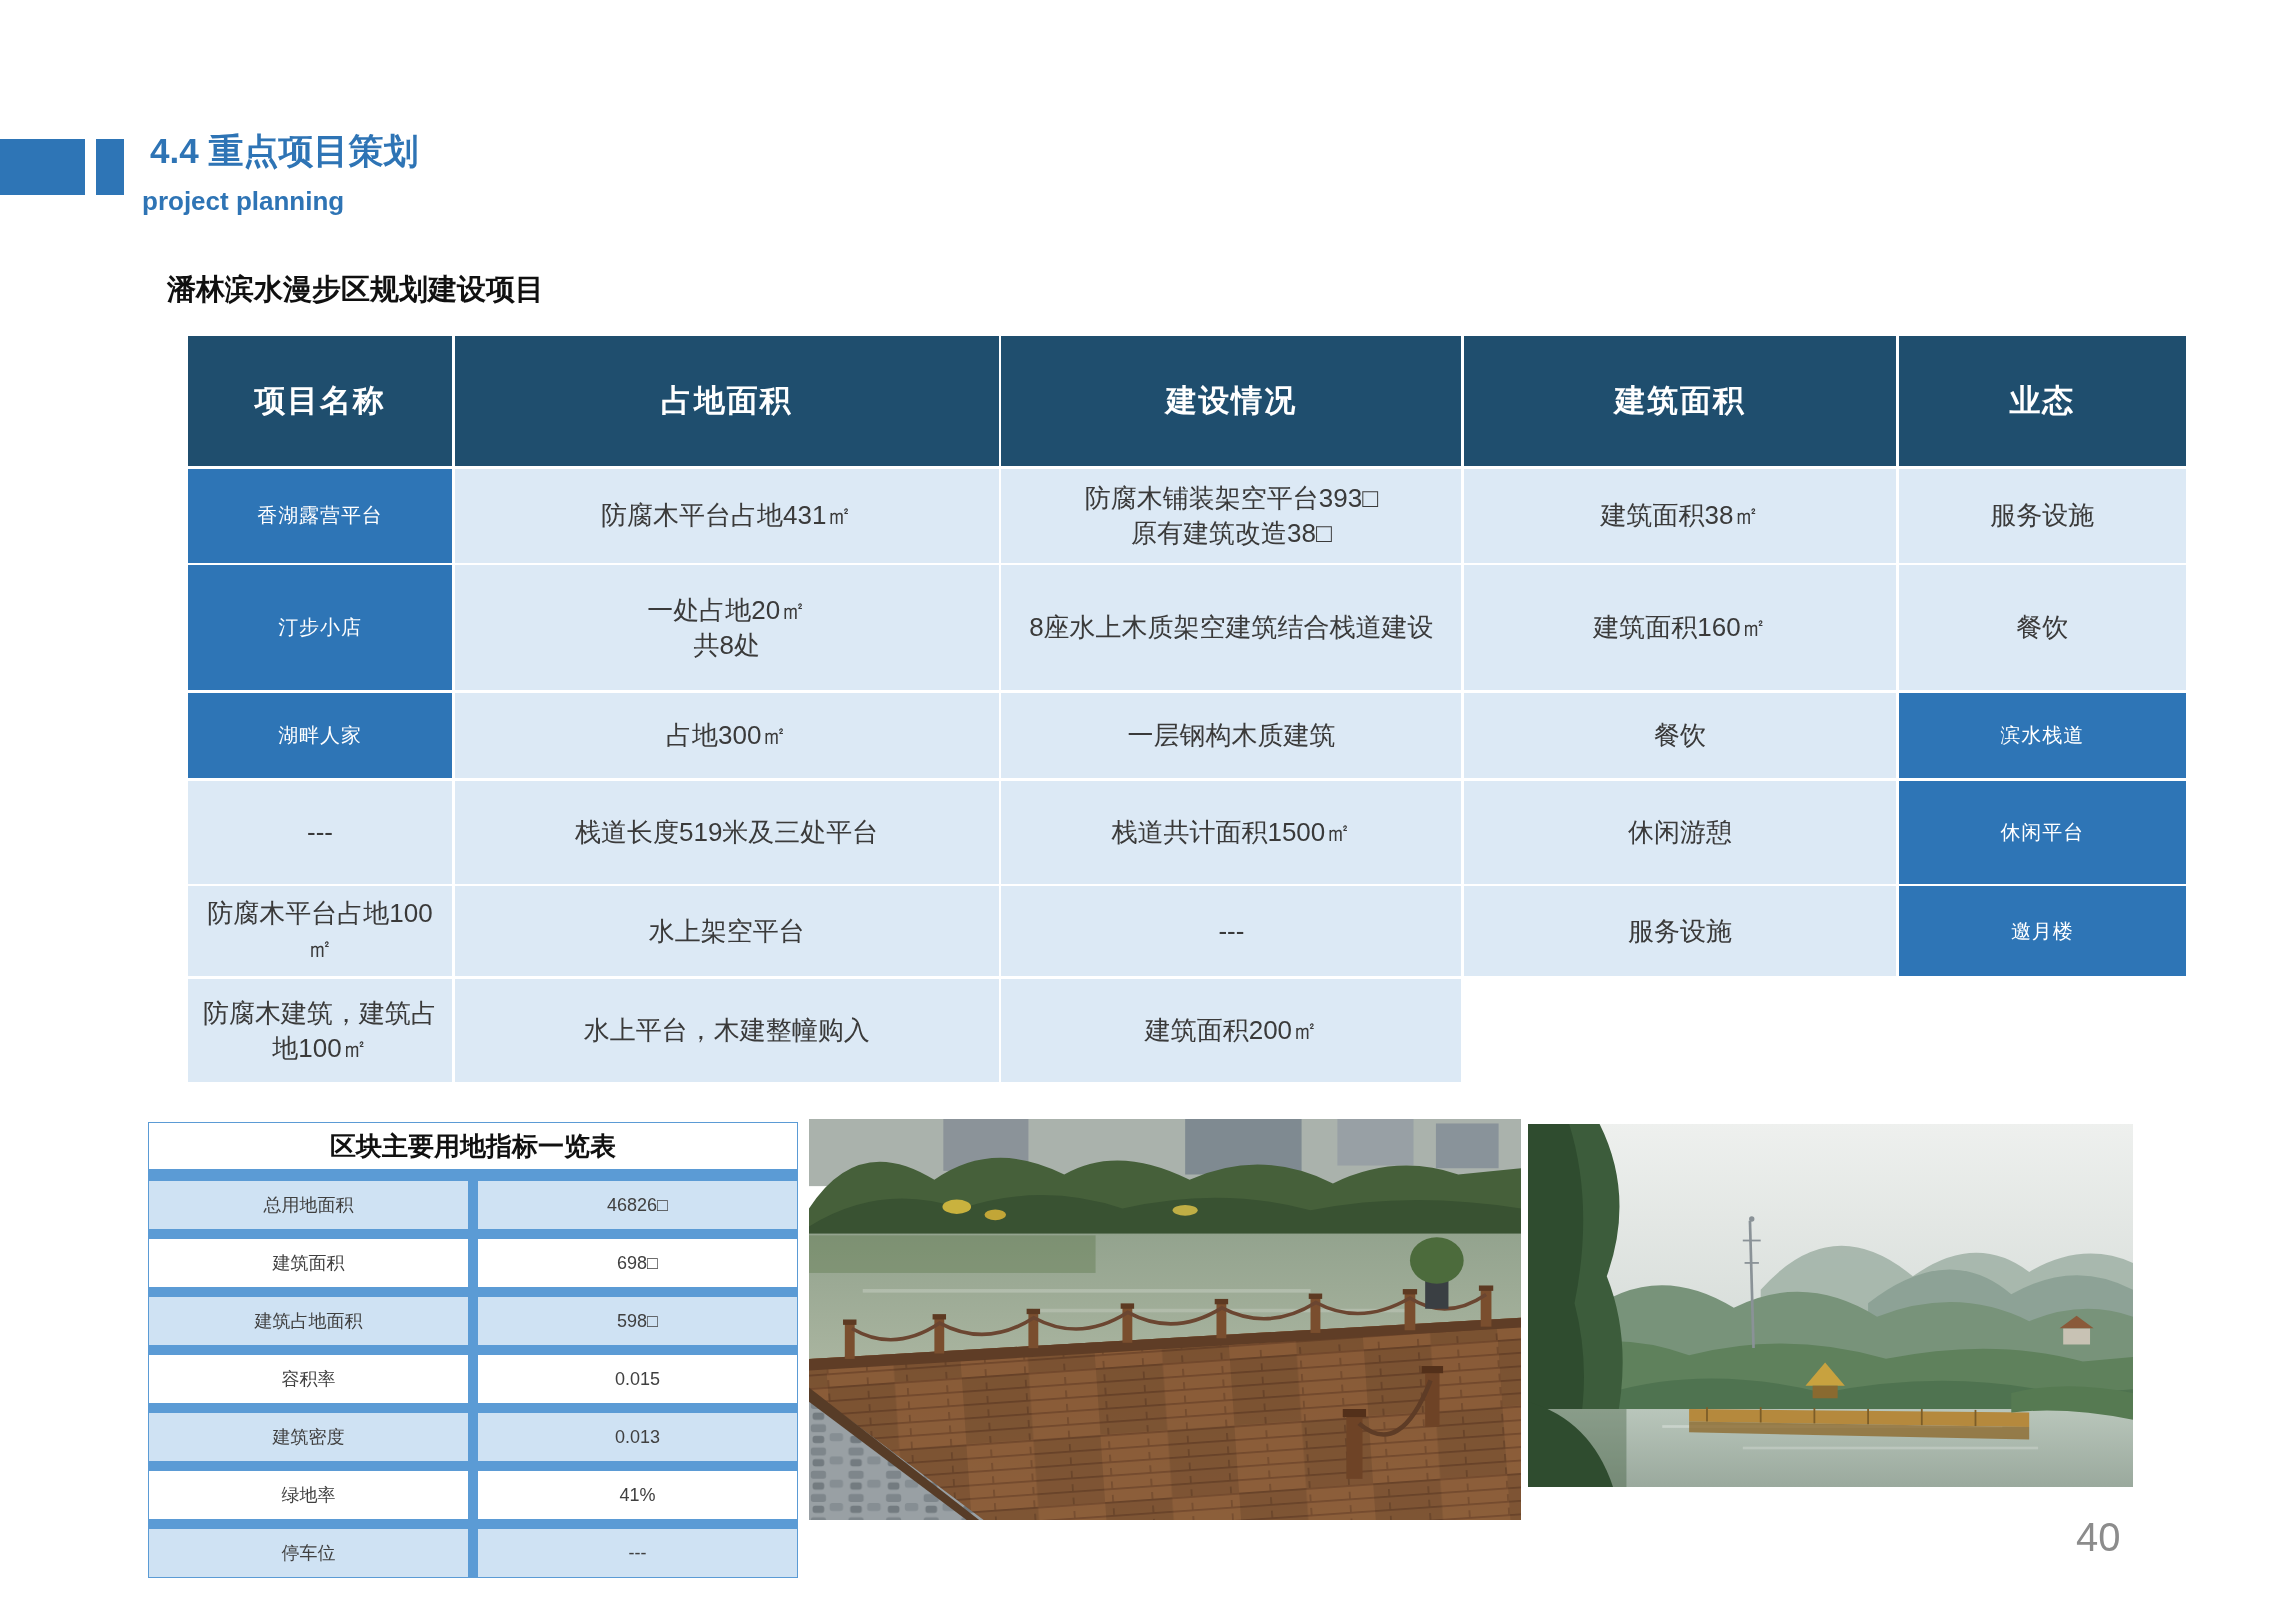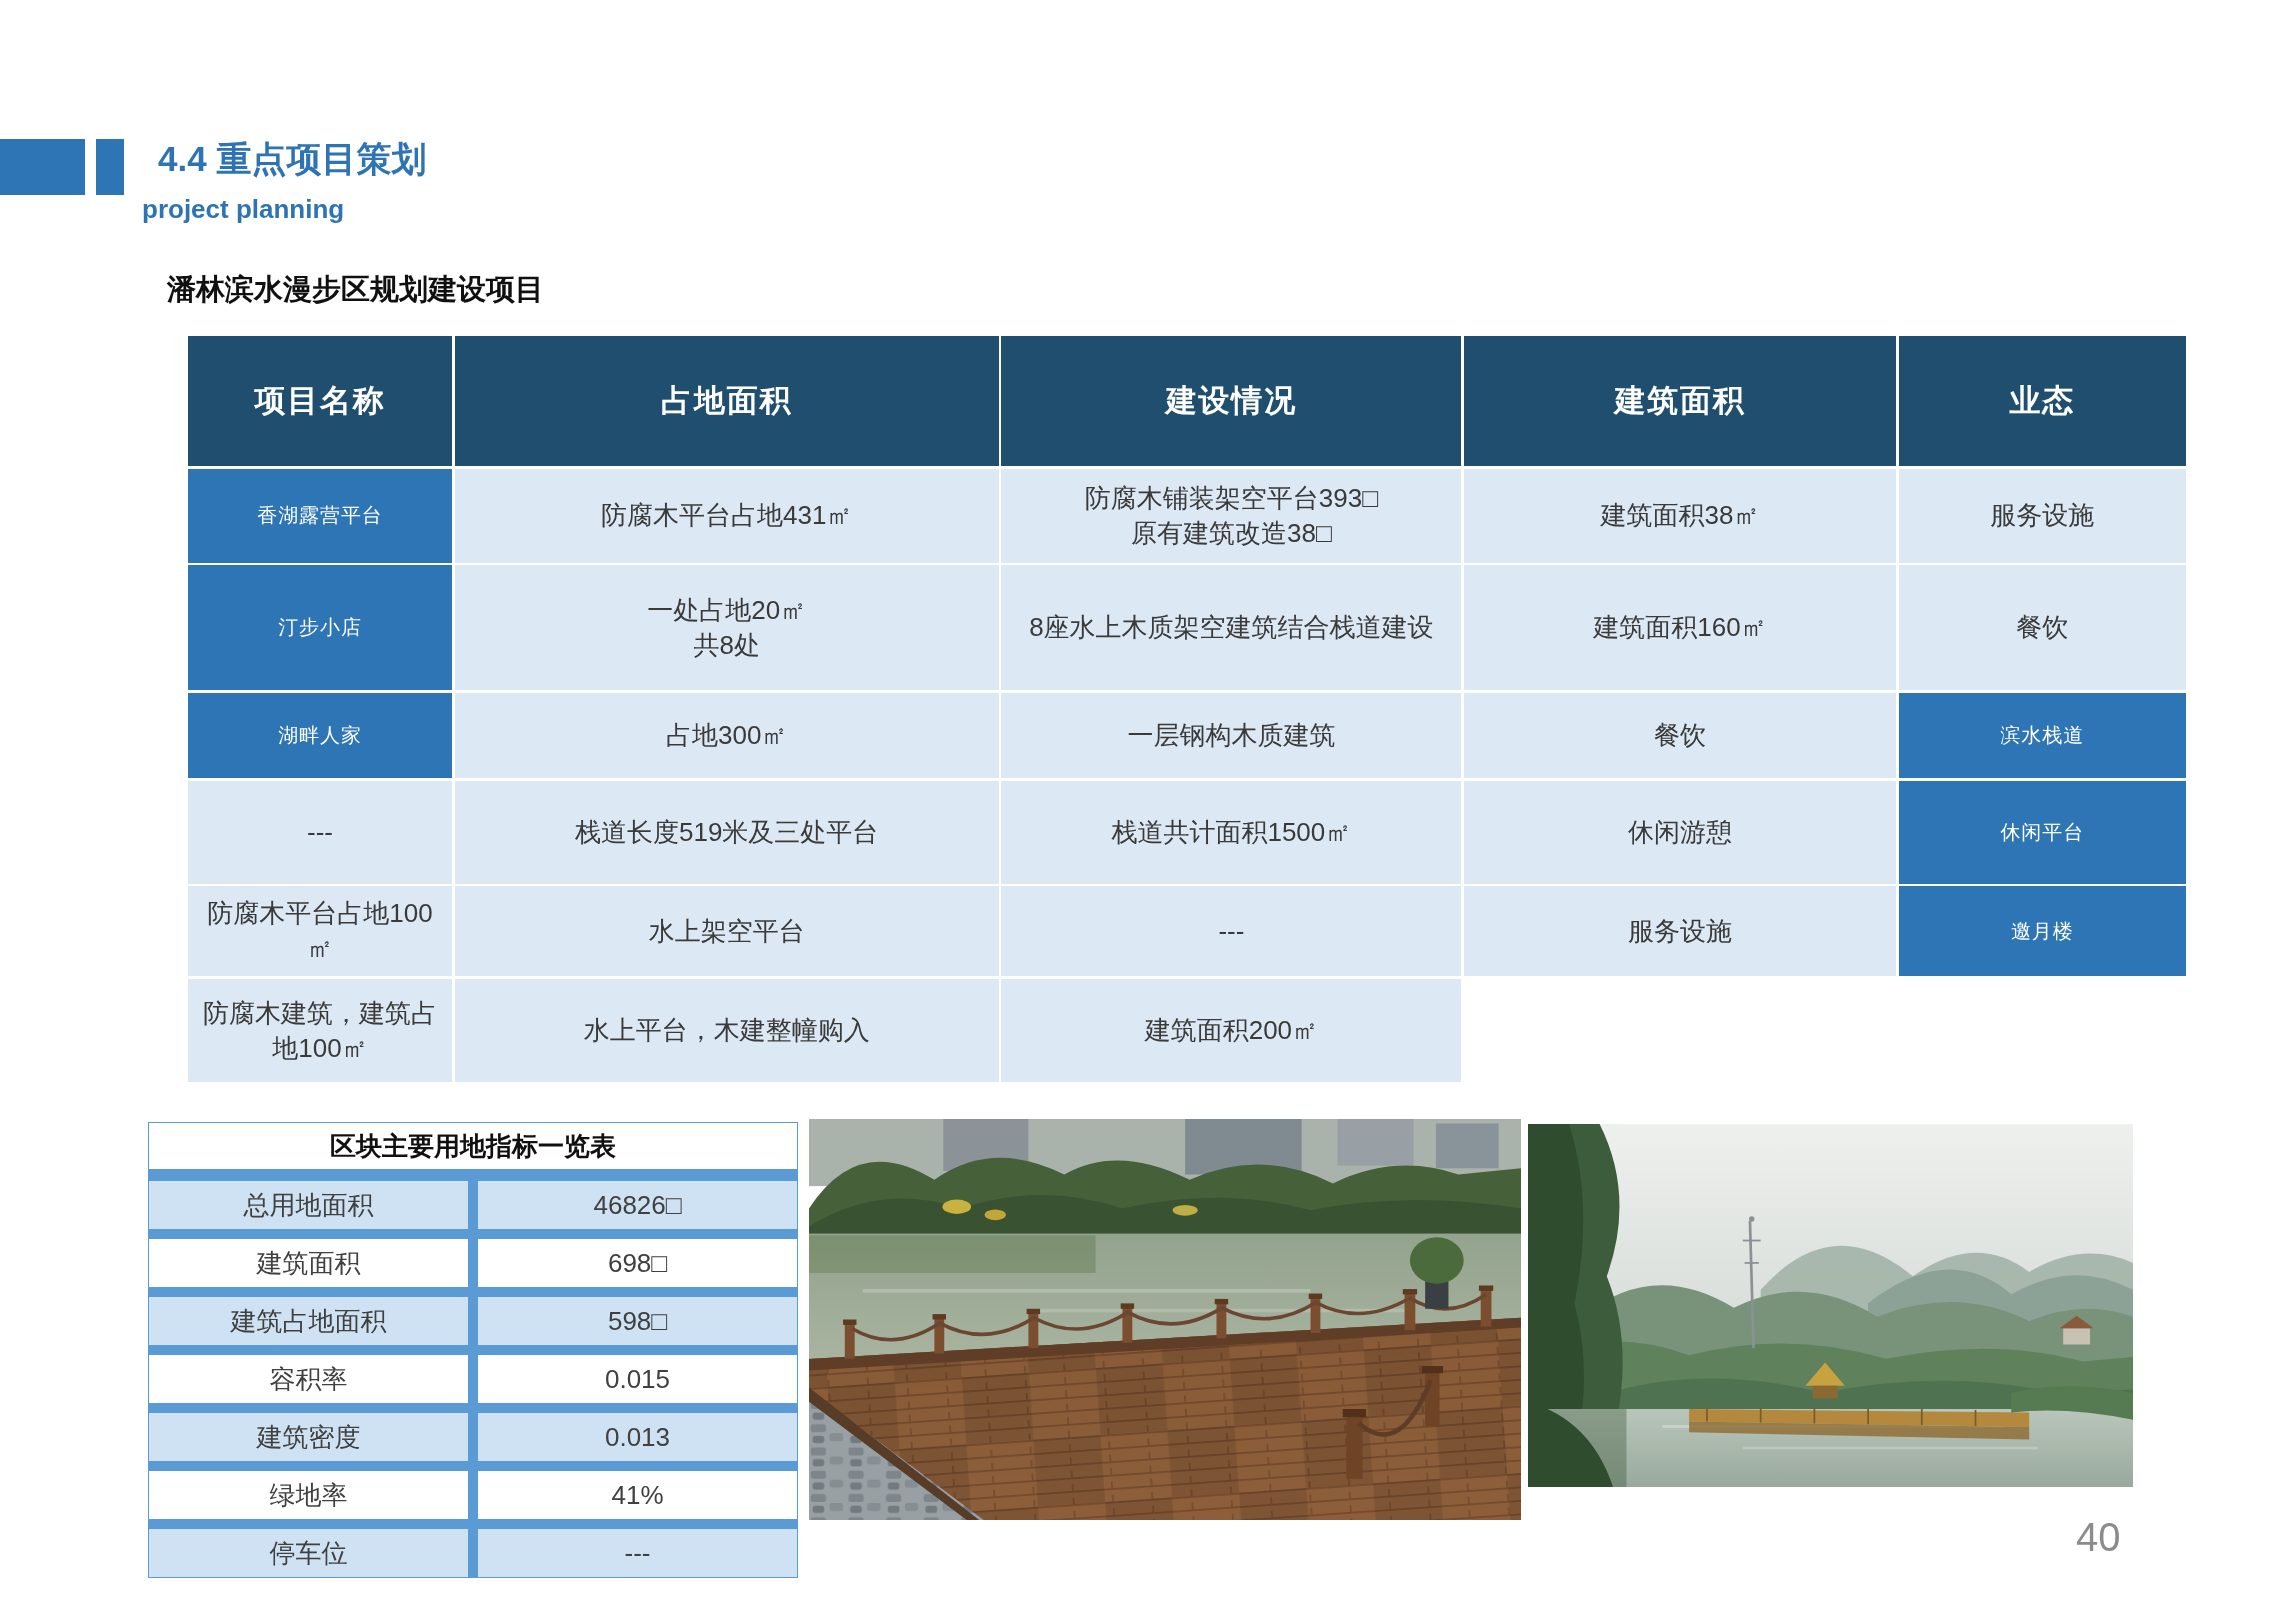--- a/index.html
+++ b/index.html
@@ -5,21 +5,21 @@
   html,body{margin:0;padding:0;background:#ffffff;}
   .page{position:relative;width:2293px;height:1621px;background:#ffffff;overflow:hidden;
         font-family:"Liberation Sans","DejaVu Sans",sans-serif;}
 
   
   .deco-a{position:absolute;left:0;top:139px;width:85px;height:56px;background:#2e75b6;}
   .deco-b{position:absolute;left:96px;top:139px;width:28px;height:56px;background:#2e75b6;}
 
   
   .sec-head{position:absolute;left:142px;top:124px;color:#2e74b5;}
-  .sec-head h1{margin:16px;font-size:35px;font-weight:bold;line-height:1.1;}
+  .sec-head h1{margin:8px;font-size:35px;font-weight:bold;line-height:1.1;}
   .sec-head h2{margin:16px 0 0 0;font-size:26px;font-weight:bold;line-height:1.1;}
 
   
   .caption{position:absolute;left:167px;top:270px;font-size:29px;font-weight:bold;color:#101010;}
 
   
   .main-table{position:absolute;left:148px;top:336px;display:grid;
       grid-template-columns:264px 544px 460px 432px 287px;
       grid-template-rows:130px 94px 125px 85px 103px 90px 103px;
       gap:2.7px;background:#ffffff;padding-left:40px;}
@@ -29,21 +29,21 @@
       display:flex;align-items:center;justify-content:center;letter-spacing:0.9px;}
   .mt-cell{background:#dce9f5;color:#3a3a3a;font-size:26px;line-height:1.35;
       display:flex;align-items:center;justify-content:center;text-align:center;white-space:pre-line;padding:0 9px;box-sizing:border-box;}
 
   
   .ind-table{position:absolute;left:148px;top:1122px;width:648px;
       background:#5b9bd5;border:1.8px solid #5b9bd5;display:grid;
       grid-template-columns:319px 1fr;grid-auto-rows:48px;gap:10px;}
   .ind-title{grid-column:1/3;background:#ffffff;color:#101010;font-size:26px;font-weight:bold;
       display:flex;align-items:center;justify-content:center;border-bottom:2.7px solid #5b9bd5;}
-  .ind-cell{display:flex;align-items:center;justify-content:center;font-size:26px;color:#404040;}
+  .ind-cell{display:flex;align-items:center;justify-content:center;font-size:18px;color:#404040;}
   .ind-blue{background:#cfe2f3;}
   .ind-white{background:#ffffff;}
 
   
   .photo1{position:absolute;left:809px;top:1119px;width:712px;height:401px;display:block;}
   .photo2{position:absolute;left:1528px;top:1124px;width:605px;height:363px;display:block;}
 
   .page-num{position:absolute;left:2076px;top:1515px;font-size:40px;color:#8c8c8c;}
 </style>
 </head>

